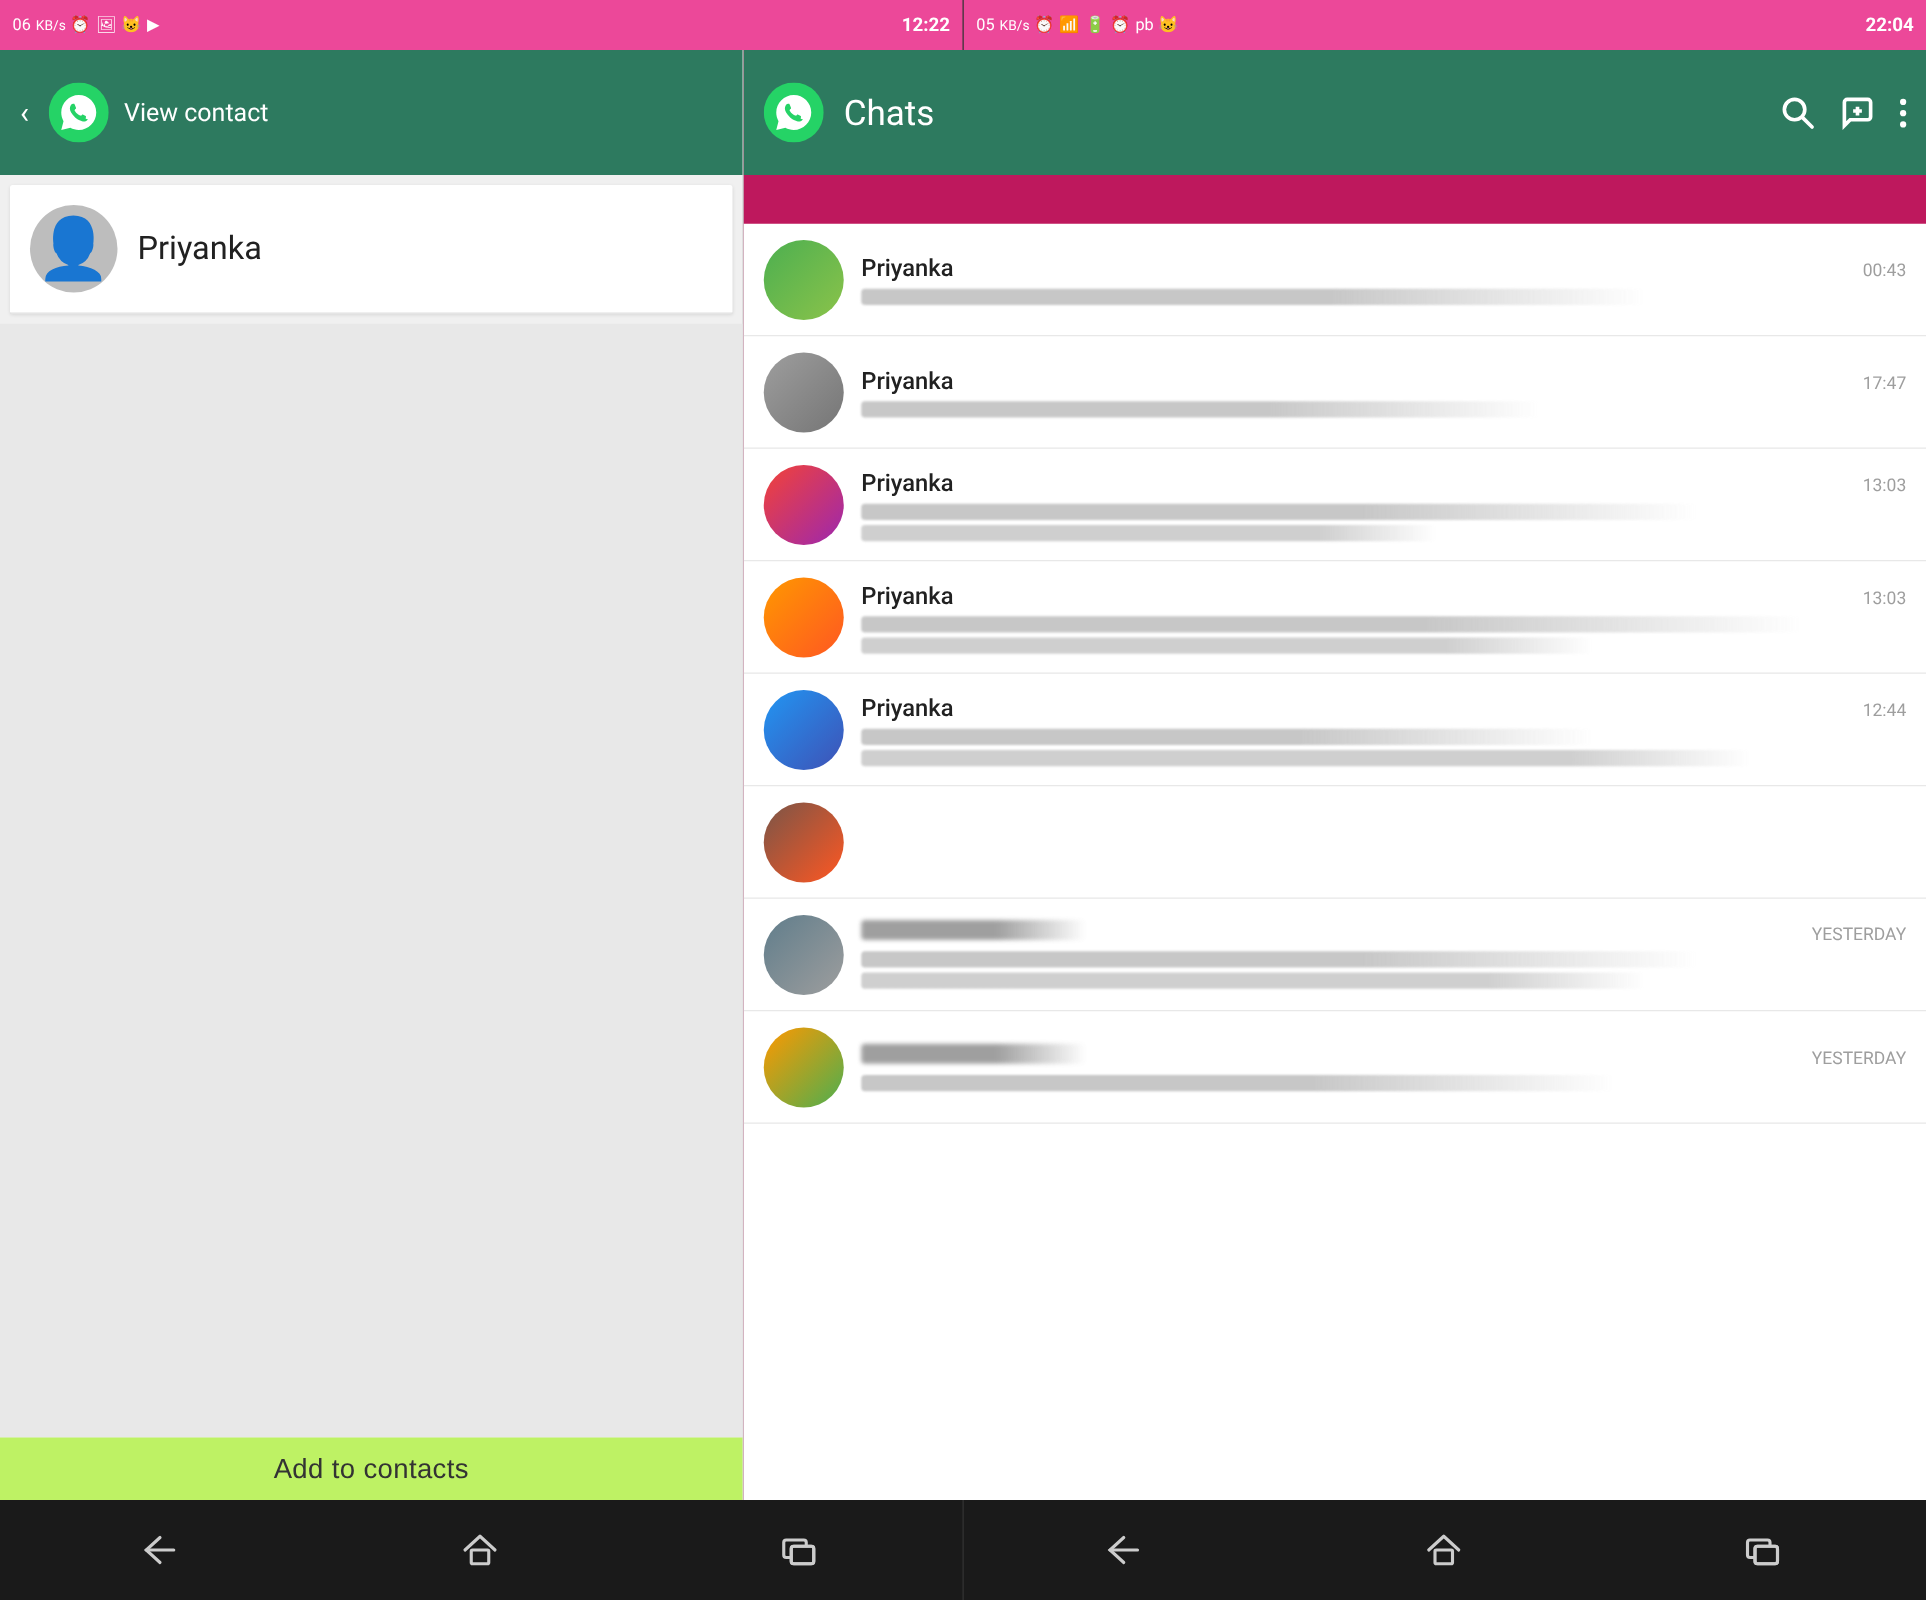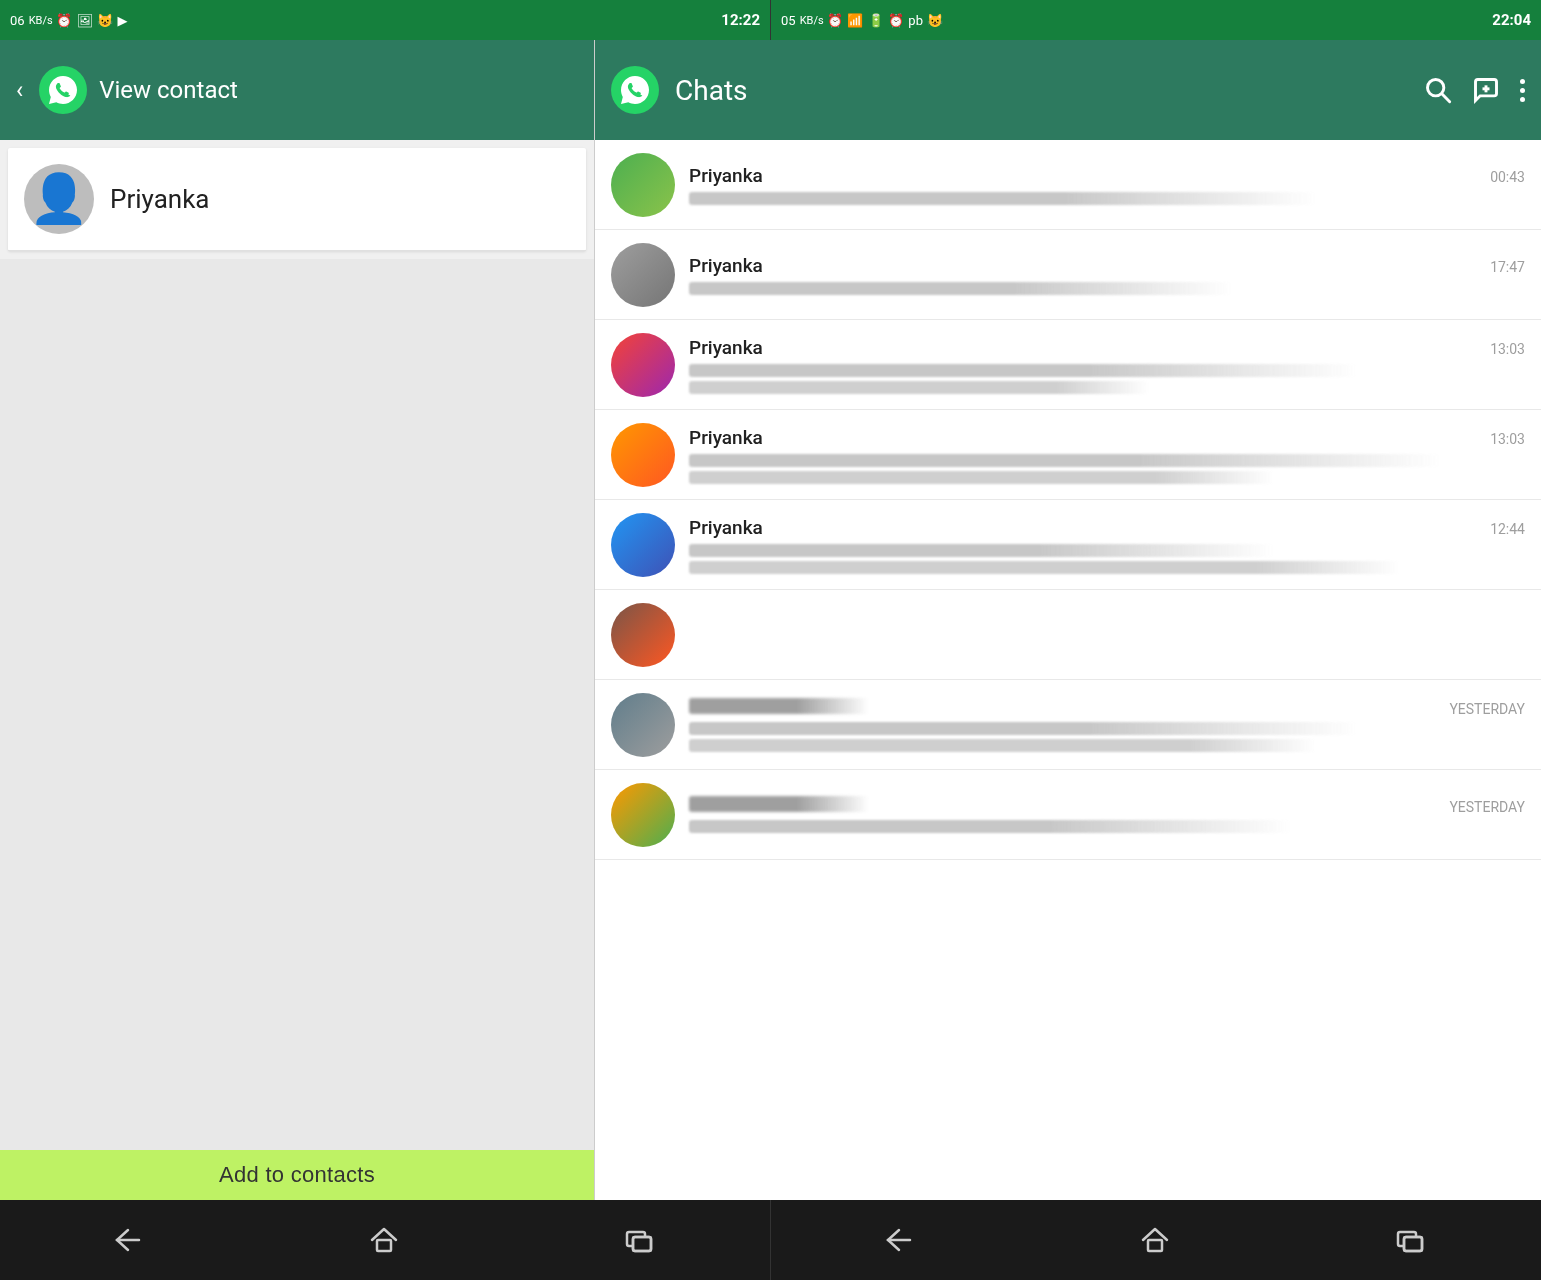--- a/index.html
+++ b/index.html
@@ -10,21 +10,21 @@
       background: #000;
       overflow: hidden;
       display: flex;
       flex-direction: column;
     }
 
     
     .status-bars {
       display: flex;
       height: 40px;
-      background: #15803d;
+      background: #ec4899;
     }
     .status-bar-left, .status-bar-right {
       flex: 1;
       display: flex;
       align-items: center;
       justify-content: space-between;
       padding: 0 10px;
       color: #fff;
       font-size: 13px;
     }
@@ -64,21 +64,21 @@
       align-items: center;
       padding: 0 16px;
       gap: 12px;
     }
     .whatsapp-logo {
       width: 48px;
       height: 48px;
     }
     .left-header-title {
       color: #fff;
-      font-size: 24px;
+      font-size: 20px;
       font-weight: 400;
     }
     .back-arrow {
       color: #fff;
       font-size: 24px;
       cursor: pointer;
       margin-right: 4px;
     }
 
     
@@ -149,21 +149,22 @@
       cursor: pointer;
       width: 100%;
       letter-spacing: 0.3px;
     }
 
     
     .right-panel {
       flex: 1;
       display: flex;
       flex-direction: column;
-      background: #e5e5e5;
+      background: #be185d;
+      gap: 39px;
     }
 
     .right-header {
       background: #2d7a5f;
       height: 100px;
       display: flex;
       align-items: center;
       padding: 0 16px;
       gap: 16px;
     }

